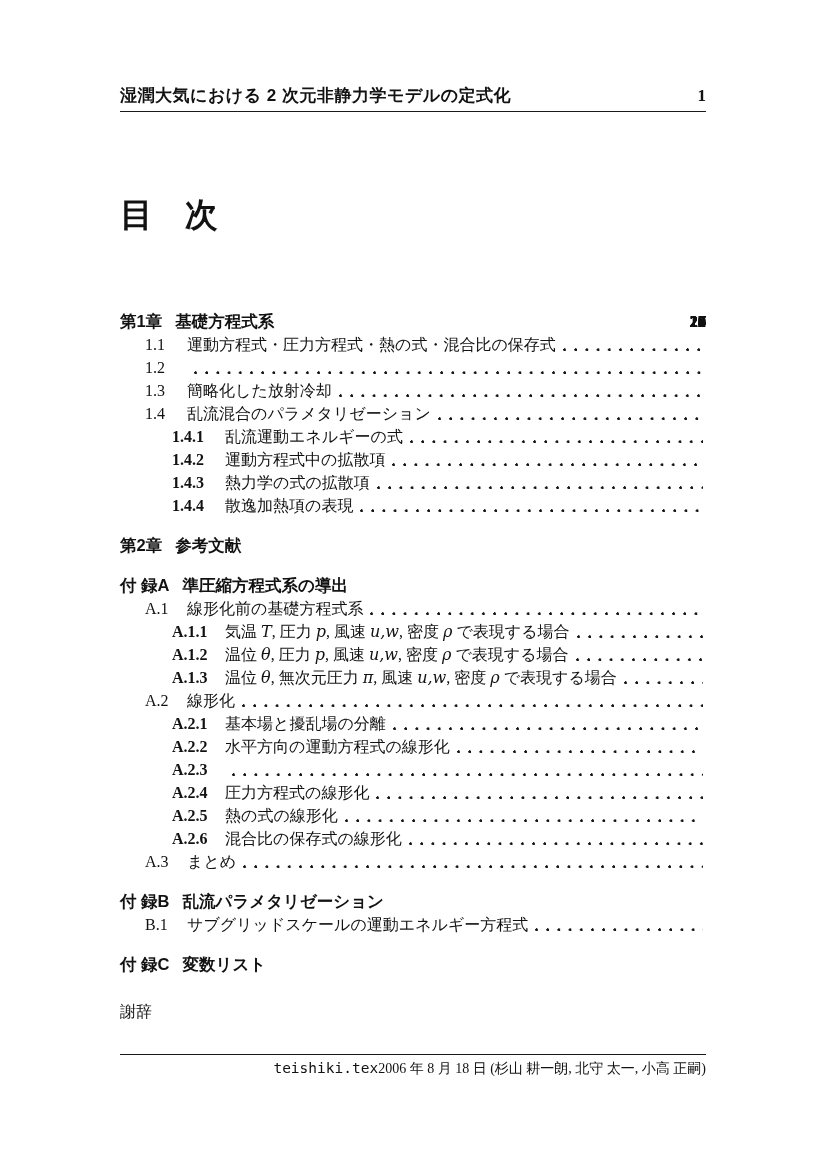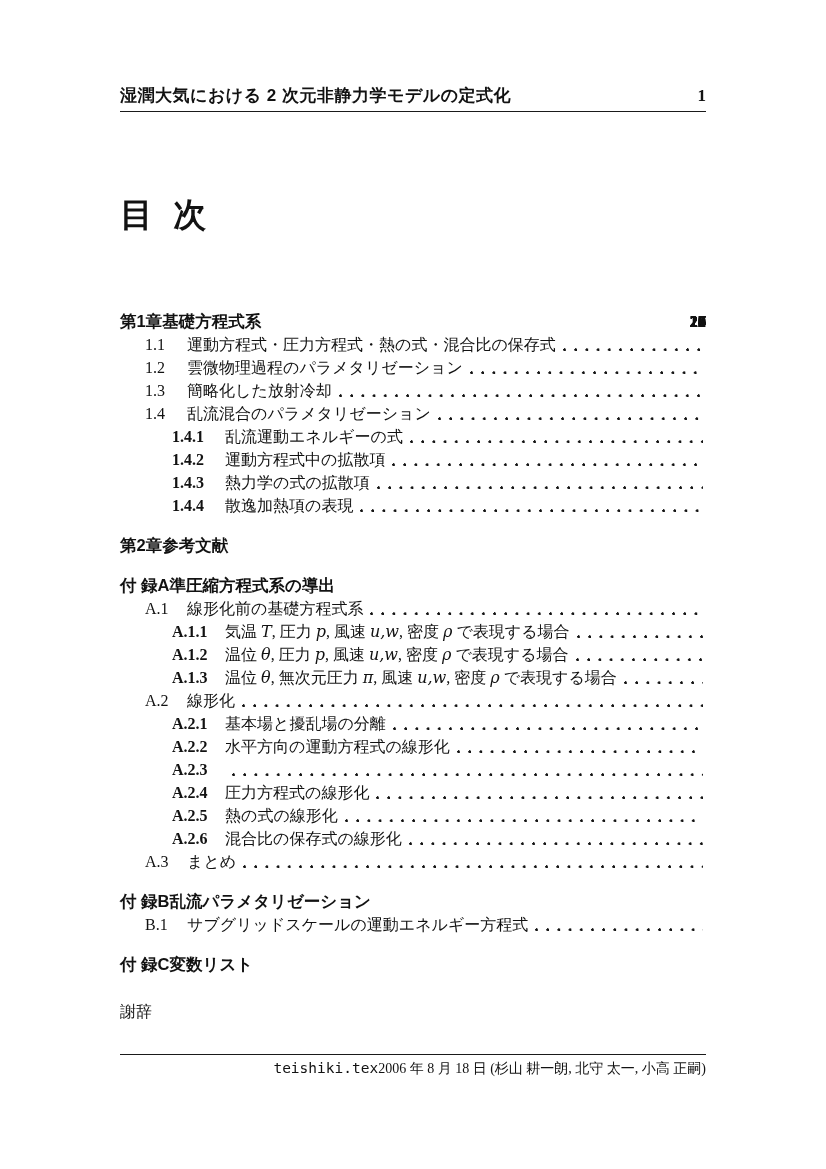--- a/index.html
+++ b/index.html
@@ -27,21 +27,21 @@
     font-weight: bold; font-size: 17px;
   }
   .header-rule {
     position: absolute; left: 120px; top: 111px; width: 586px; height: 1px;
     background: #1a1a1a;
   }
 
   
   .toc-title {
     position: absolute; left: 120px; top: 193px;
-    font-family: Liberation Serif, serif;
+    font-family: Liberation Mono, monospace;
     font-weight: bold; font-size: 33px; letter-spacing: 6px;
   }
 
   
   .toc {
     position: absolute; left: 120px; top: 310px; width: 586px;
     font-size: 16px; line-height: 23px;
   }
   .row { display: flex; align-items: baseline; height: 23px; white-space: nowrap; }
   .row .num   { flex: none; }
@@ -55,21 +55,21 @@
     background-position: 0 calc(100% - 4.5px);
   }
   .row .page { flex: none; min-width: 26px; text-align: right;
     font-family: "Liberation Serif", "DejaVu Serif", serif; }
 
   .level-chapter {
     font-family: "Liberation Sans", "DejaVu Sans", sans-serif;
     font-weight: bold; font-size: 16.5px;
   }
   .level-chapter:not(:first-child) { margin-top: 17px; }
-  .level-chapter .num { }
+  .level-chapter .num { margin-right: 13px; }
   .level-chapter .page { font-weight: bold; }
 
   .level-section { padding-left: 25px; }
   .level-section .num { width: 42px; }
 
   .level-subsection { padding-left: 52px; }
   .level-subsection .num { width: 53px; font-weight: bold; }
 
   .level-unnumbered { margin-top: 24px; }
 
@@ -111,21 +111,20 @@
         <span class="page">2</span>
       </div>
       <div class="row level-section">
         <span class="num">1.1</span>
         <span class="title">運動方程式・圧力方程式・熱の式・混合比の保存式</span>
         <span class="leader"></span>
         <span class="page">2</span>
       </div>
       <div class="row level-section">
         <span class="num">1.2</span>
-        <span class="title">雲微物理過程のパラメタリゼーション</span>
         <span class="leader"></span>
         <span class="page">4</span>
       </div>
       <div class="row level-section">
         <span class="num">1.3</span>
         <span class="title">簡略化した放射冷却</span>
         <span class="leader"></span>
         <span class="page">6</span>
       </div>
       <div class="row level-section">

